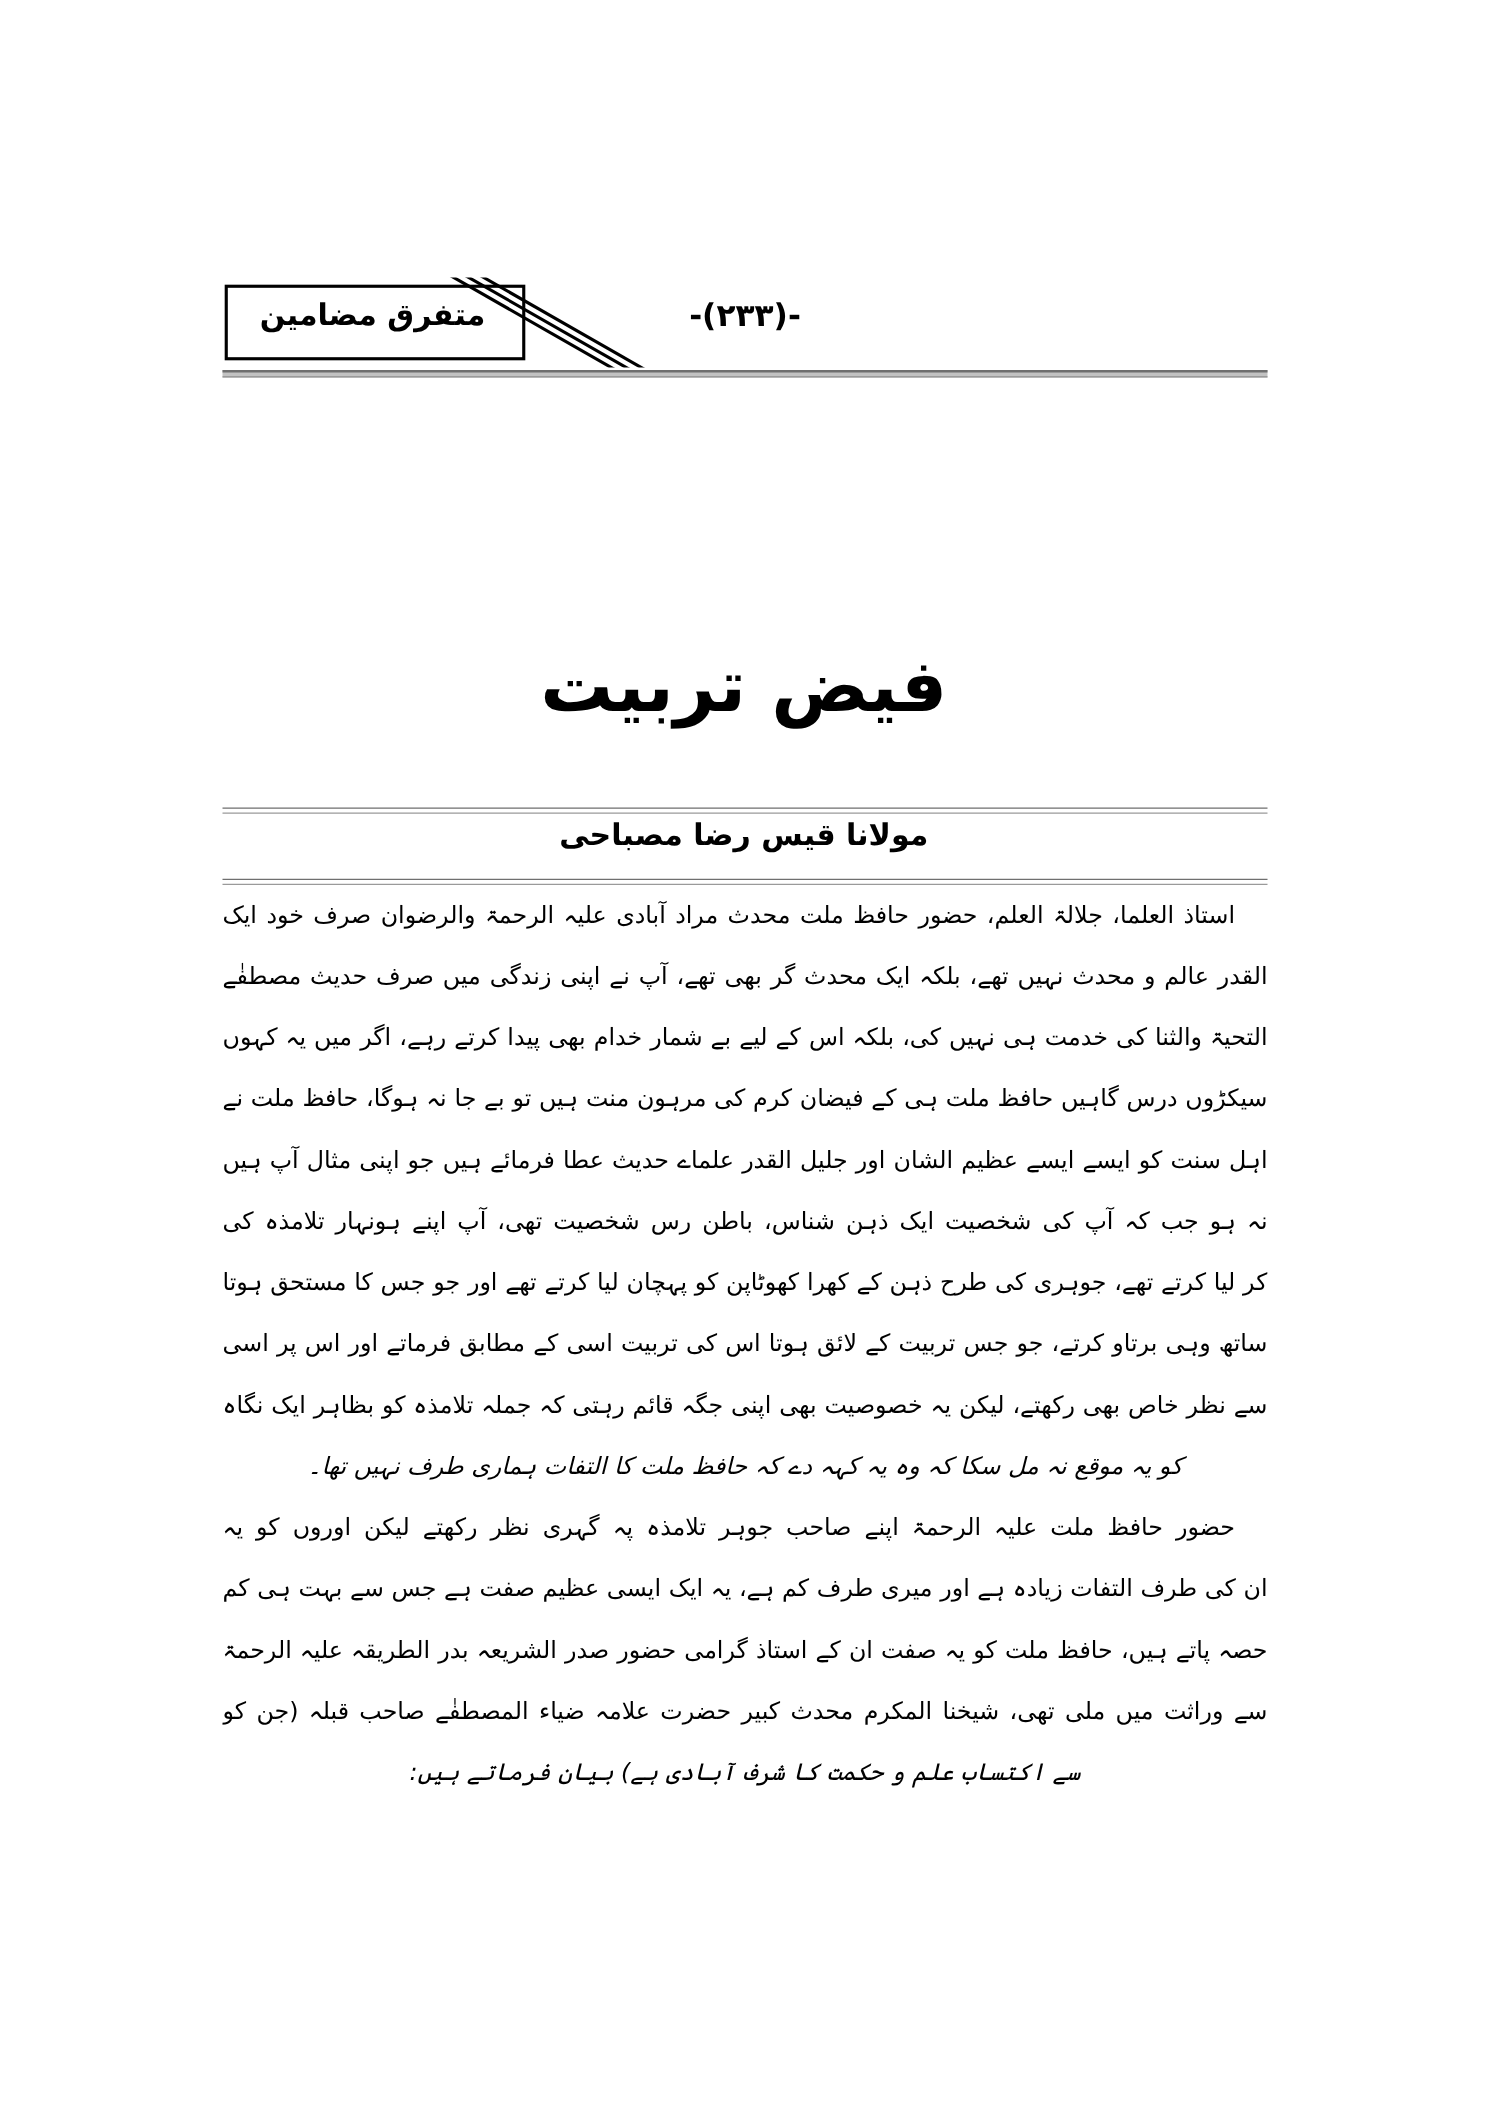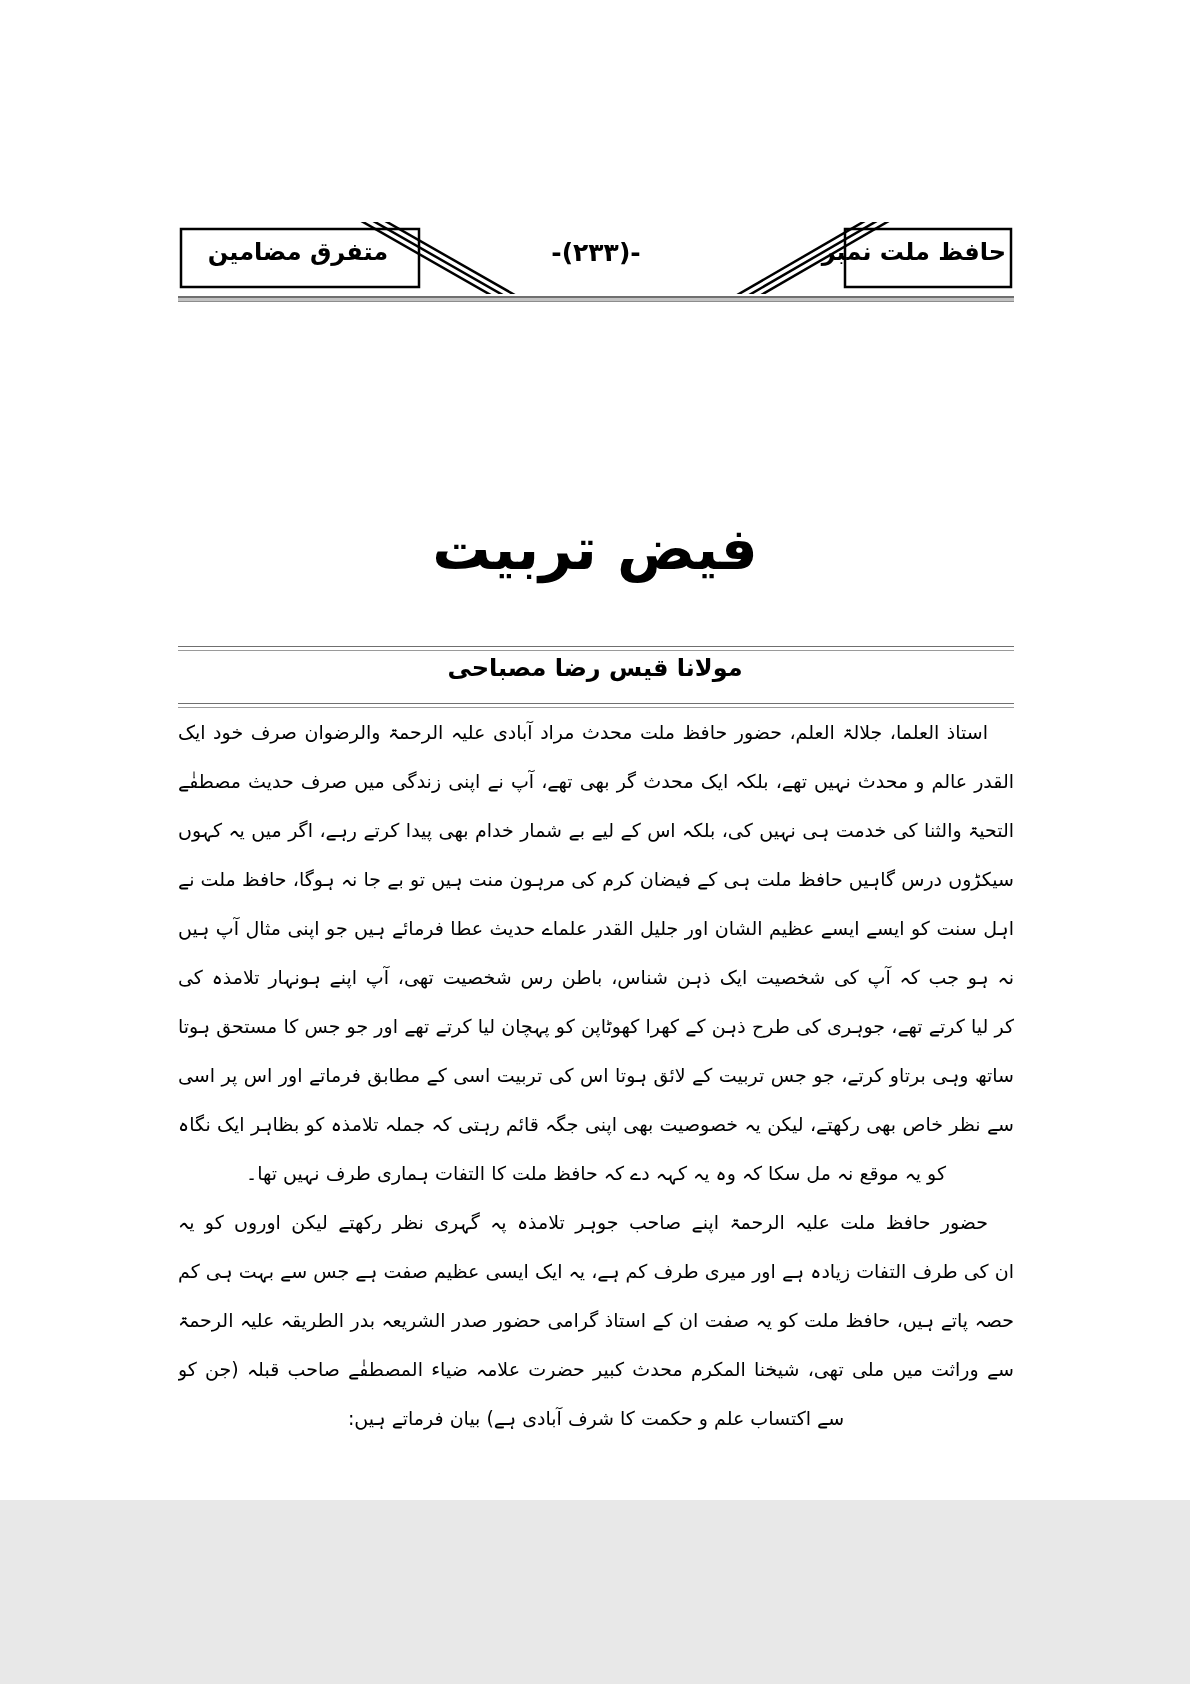--- a/index.html
+++ b/index.html
@@ -1,18 +1,18 @@
 <!DOCTYPE html>
 <html lang="ur"><head>
 <meta charset="utf-8">
 <style>
   html,body{margin:0;padding:0;background:#e8e8e8;}
   .page{
     position:relative;
-    width:1190px;height:1500px;
+    width:1190px;height:1684px;
     margin:0 auto;
     background:#ffffff;
     font-family:"DejaVu Sans", sans-serif;
     color:#000;
     overflow:hidden;
   }
   
   .hdr{position:absolute;top:222px;left:178px;width:836px;height:72px;}
   .hdr-box{position:absolute;top:0;height:72px;}
   .hdr-box svg{position:absolute;top:0;left:0;}
@@ -58,50 +58,41 @@
     direction:rtl;
   }
   .line{
     height:49px;line-height:49px;
     font-size:19px;
     text-align:justify;text-align-last:justify;
     overflow:hidden;
     white-space:normal;
   }
   .line.open{padding-right:26px;}
-  .line.close{text-align:left;text-align-last:center;}
+  .line.close{text-align:left;text-align-last:center;font-style:italic;}
 </style>
 </head>
 <body>
 
 <div class="page">
 
   <div class="hdr">
 
     <div class="hdr-box hdr-left">
       <svg width="342" height="72" viewBox="0 0 342 72">
         <rect x="3" y="7" width="238" height="58" fill="none" stroke="#000" stroke-width="2.5"></rect>
         <line x1="178" y1="-4" x2="318" y2="76" stroke="#000" stroke-width="2.5"></line>
         <line x1="190" y1="-4" x2="330" y2="76" stroke="#000" stroke-width="2.5"></line>
         <line x1="202" y1="-4" x2="342" y2="76" stroke="#000" stroke-width="2.5"></line>
       </svg>
       <span class="hdr-label">متفرق مضامین</span>
     </div>
 
     <div class="hdr-num" dir="ltr">-(۲۳۳)-</div>
 
-    <div class="hdr-box hdr-right">
-      <svg width="312" height="72" viewBox="0 0 312 72">
-        <rect x="143" y="7" width="166" height="58" fill="none" stroke="#000" stroke-width="2.5"></rect>
-        <line x1="30" y1="76" x2="168" y2="-4" stroke="#000" stroke-width="2.5"></line>
-        <line x1="42" y1="76" x2="180" y2="-4" stroke="#000" stroke-width="2.5"></line>
-        <line x1="54" y1="76" x2="192" y2="-4" stroke="#000" stroke-width="2.5"></line>
-      </svg>
-      <span class="hdr-label">حافظ ملت نمبر</span>
-    </div>
 
   </div>
 
   <div class="hdr-rule"></div>
 
   <h1 class="title" dir="rtl">فیض تربیت</h1>
 
   <div class="rule rule-a"></div>
   <div class="author">مولانا قیس رضا مصباحی</div>
   <div class="rule rule-b"></div>

